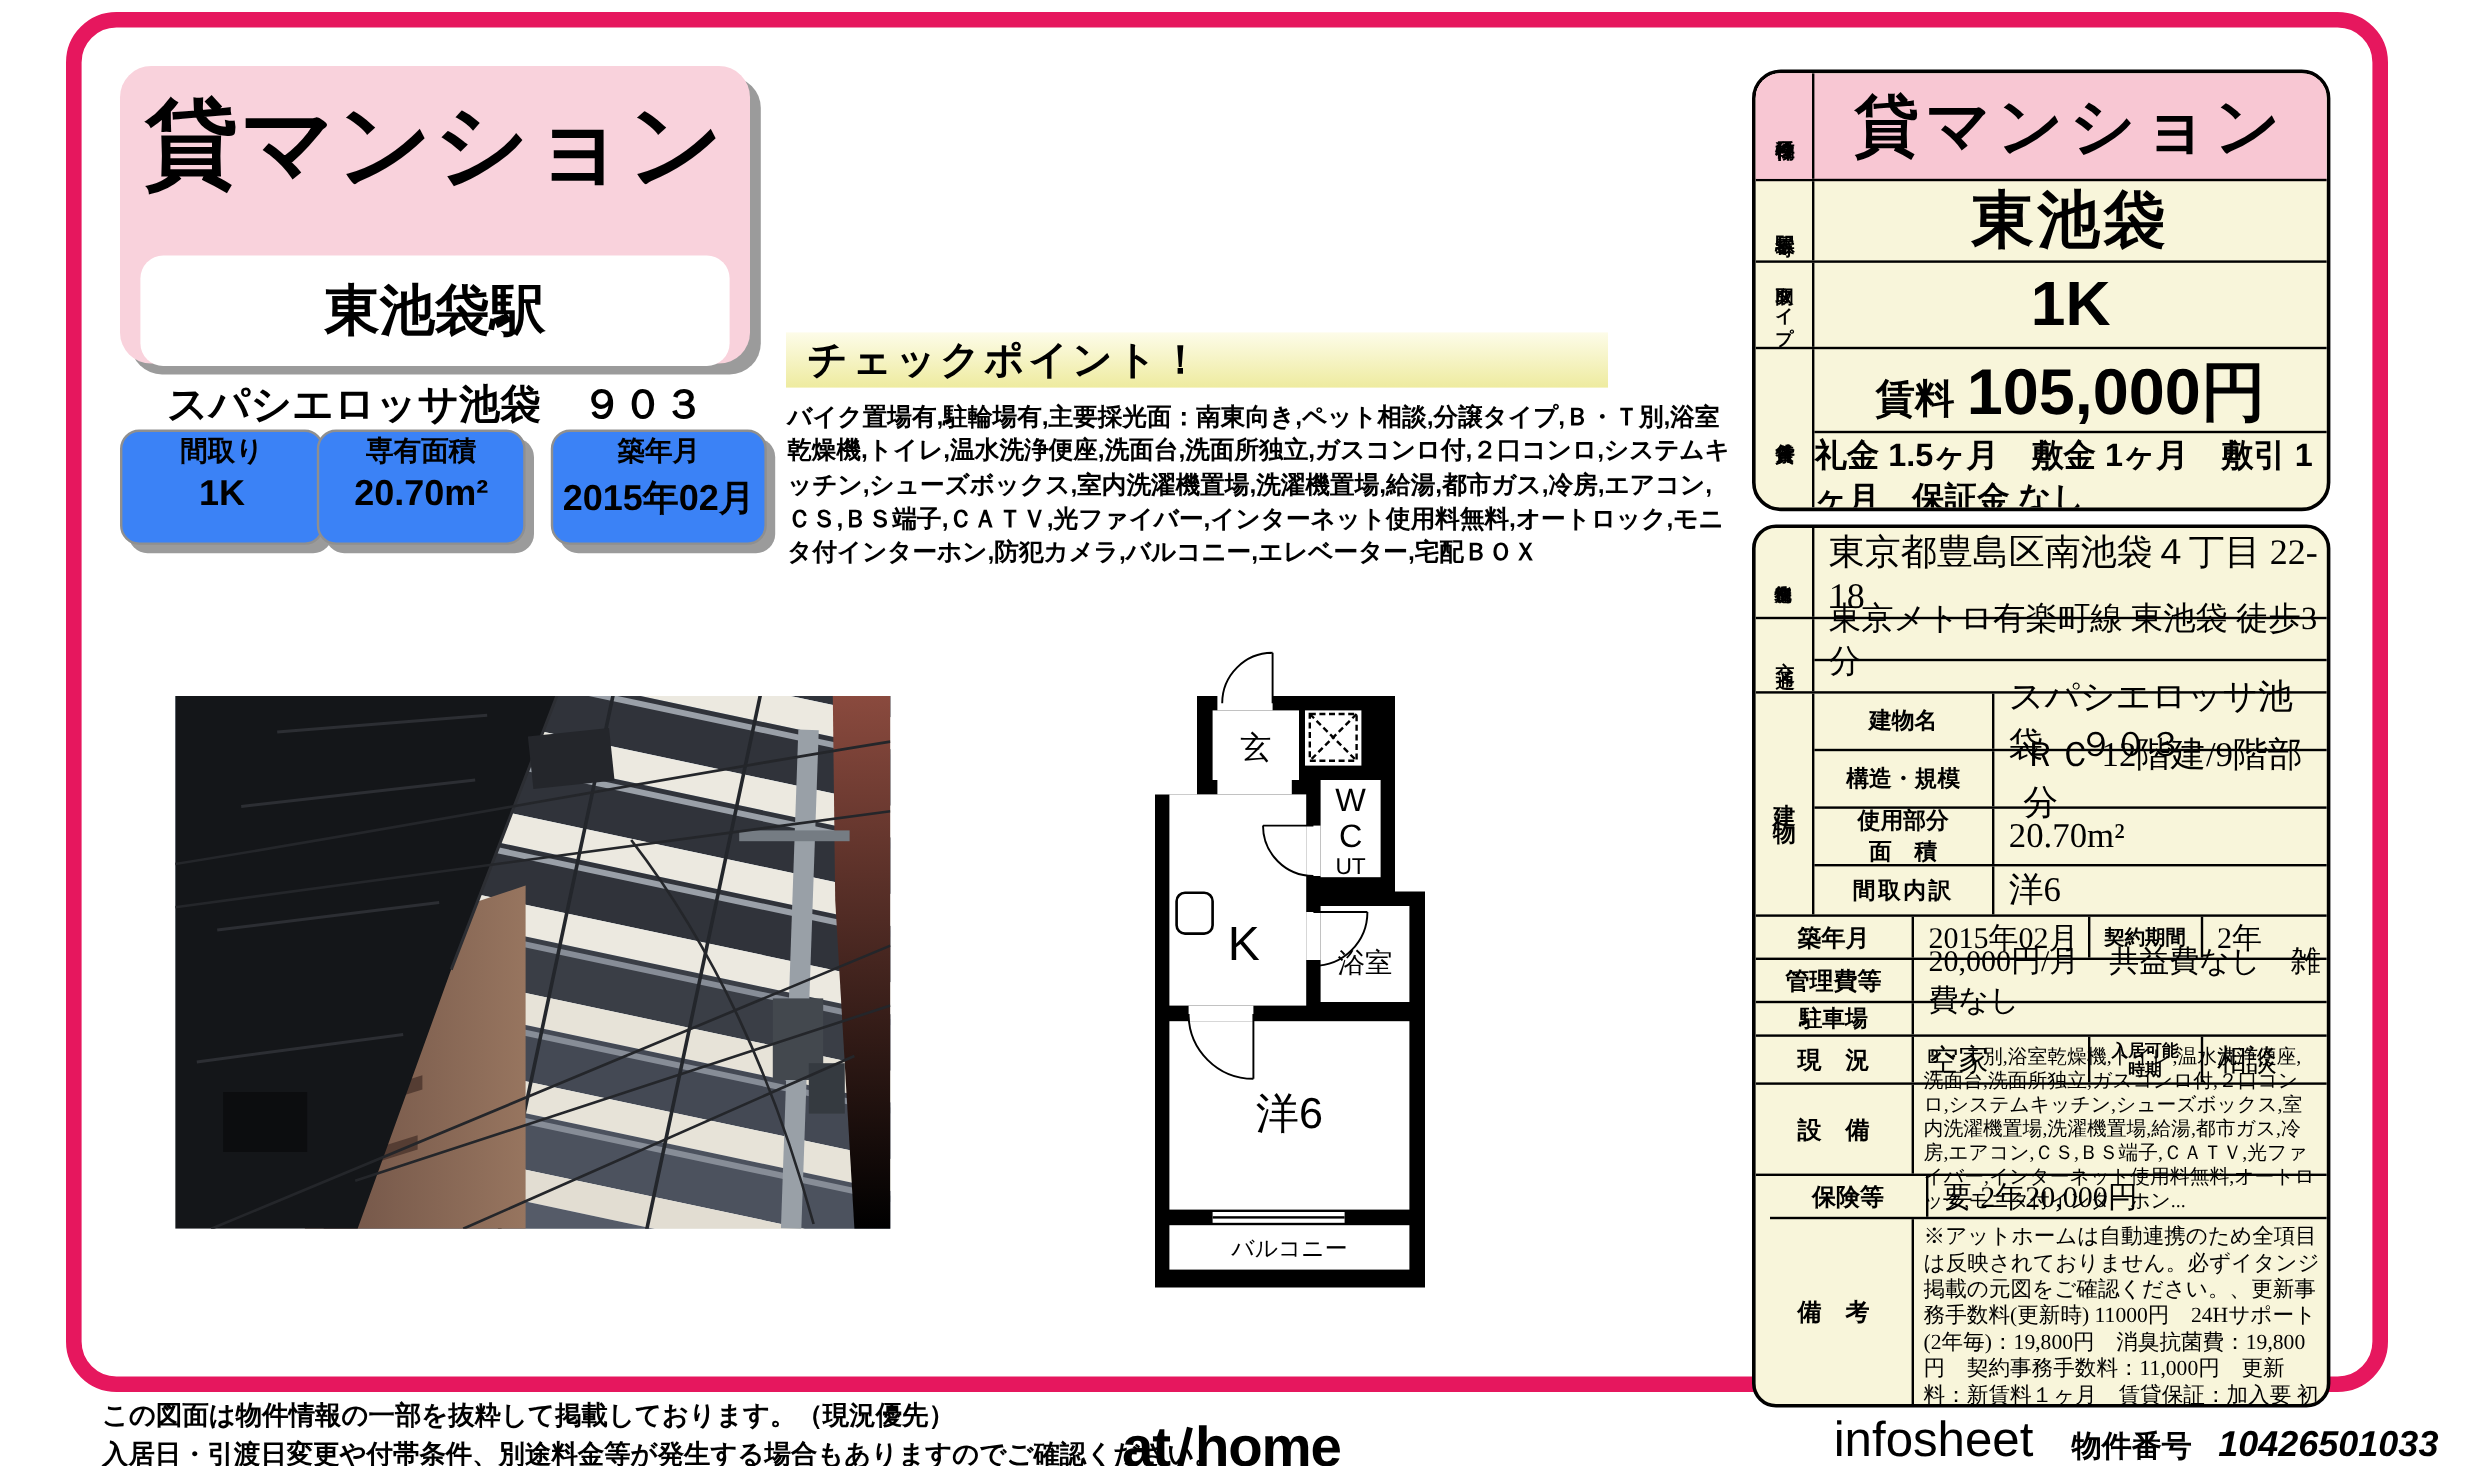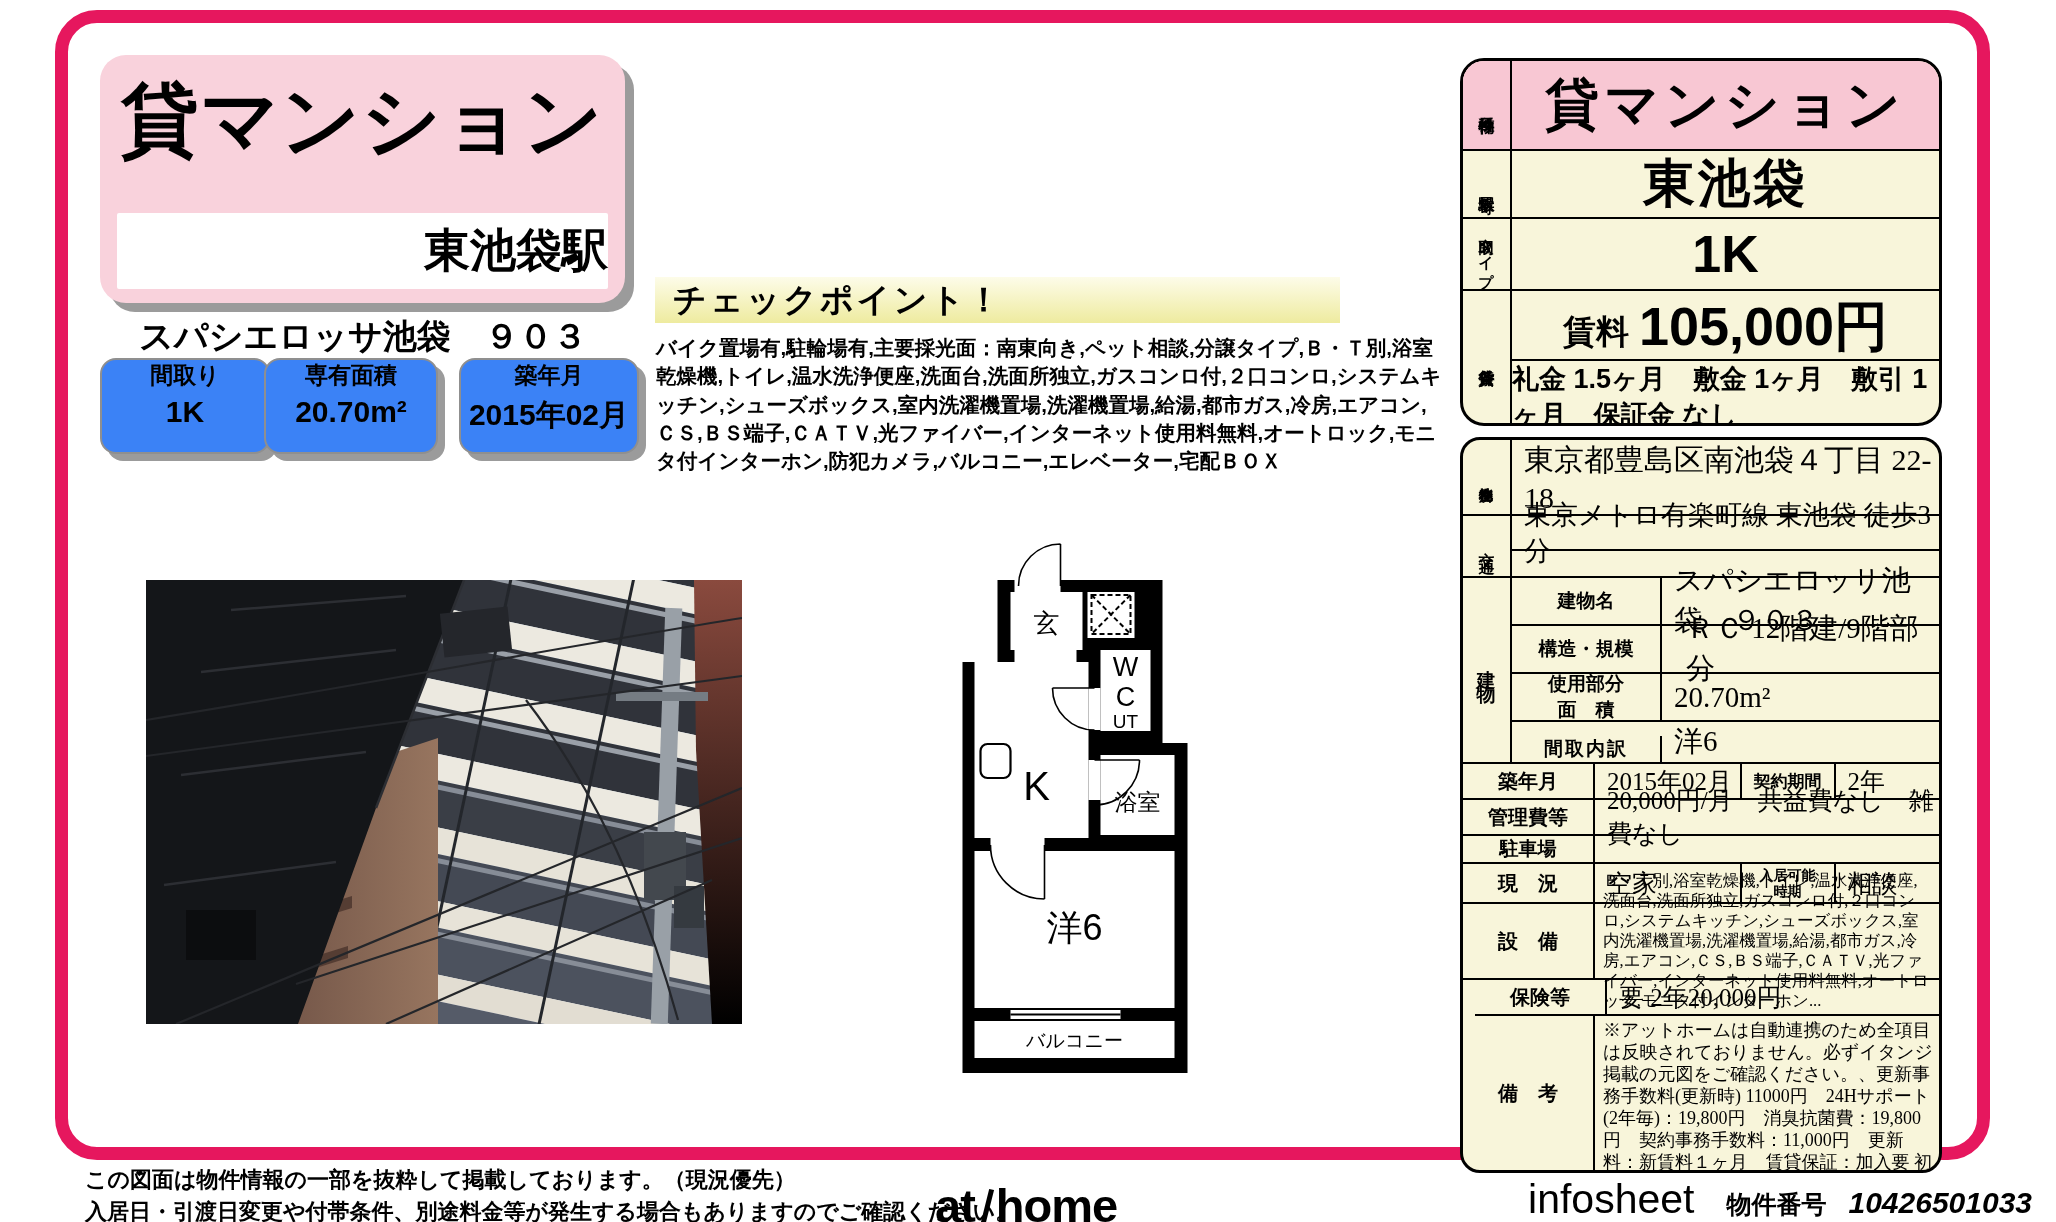--- a/index.html
+++ b/index.html
@@ -9,22 +9,22 @@
   .pre{white-space:pre-line;}
 
   
   .card{left:55px;top:10px;width:1909px;height:1124px;border:13px solid #e6175e;
         border-radius:42px;background:#fff;}
 
   
   .type-box{left:100px;top:55px;width:525px;height:248px;background:#f9d2dc;
             border-radius:26px;box-shadow:9px 9px 0 #9b9b9b;}
   .type-title{left:0;top:14px;width:100%;text-align:center;font-size:78px;font-weight:bold;letter-spacing:1px;}
-  .station-box{left:17px;top:158px;width:491px;height:76px;background:#fff;border-radius:2px;
-               display:flex;align-items:center;justify-content:flex-end;font-size:46px;font-weight:bold;}
+  .station-box{left:17px;top:158px;width:491px;height:92px;background:#fff;border-radius:19px;
+               display:flex;align-items:center;justify-content:center;font-size:46px;font-weight:bold;}
   .bldg-title{left:90px;top:314px;width:546px;text-align:center;font-size:34px;font-weight:bold;}
   .badge{top:358px;height:92px;background:#3b82f6;border:2px solid #8f8f8f;border-radius:16px;
          box-shadow:7px 7px 0 #9b9b9b;display:flex;flex-direction:column;align-items:center;justify-content:flex-start;gap:4px;}
   .badge .lb{font-size:23px;font-weight:bold;}
   .badge .vl{font-size:30px;font-weight:bold;}
 
   
   .cp-band{left:655px;top:277px;width:685px;height:46px;
            background:linear-gradient(180deg,#fdfce9 0%,#eeeb9f 100%);
            display:flex;align-items:center;}
@@ -278,21 +278,21 @@
       </div>
       <div class="subrow" style="height:46px;gap:12px;">
         <div class="ilab">構造・規模</div>
         <div class="lval" style="font-size:29px;">ＲＣ 12階建/9階部分</div>
       </div>
       <div class="subrow" style="height:46px;">
         <div class="ilab pre">使用部分
 面　積</div>
         <div class="lval" style="font-size:29px;">20.70m²</div>
       </div>
-      <div class="subrow last" style="flex:1;align-items:flex-end;">
+      <div class="subrow last" style="flex:1;">
         <div class="ilab" style="letter-spacing:2px;">間取内訳</div>
         <div class="lval" style="font-size:29px;">洋6</div>
       </div>
     </div>
   </div>
   <div class="row" style="height:34px;">
     <div class="blab">築年月</div>
     <div class="lval" style="flex:1.45;font-size:25px;">2015年02月</div>
     <div class="blab" style="width:92px;min-width:92px;border-left:2px solid #000;font-size:17px;">契約期間</div>
     <div class="lval" style="font-size:25px;">2年</div>

